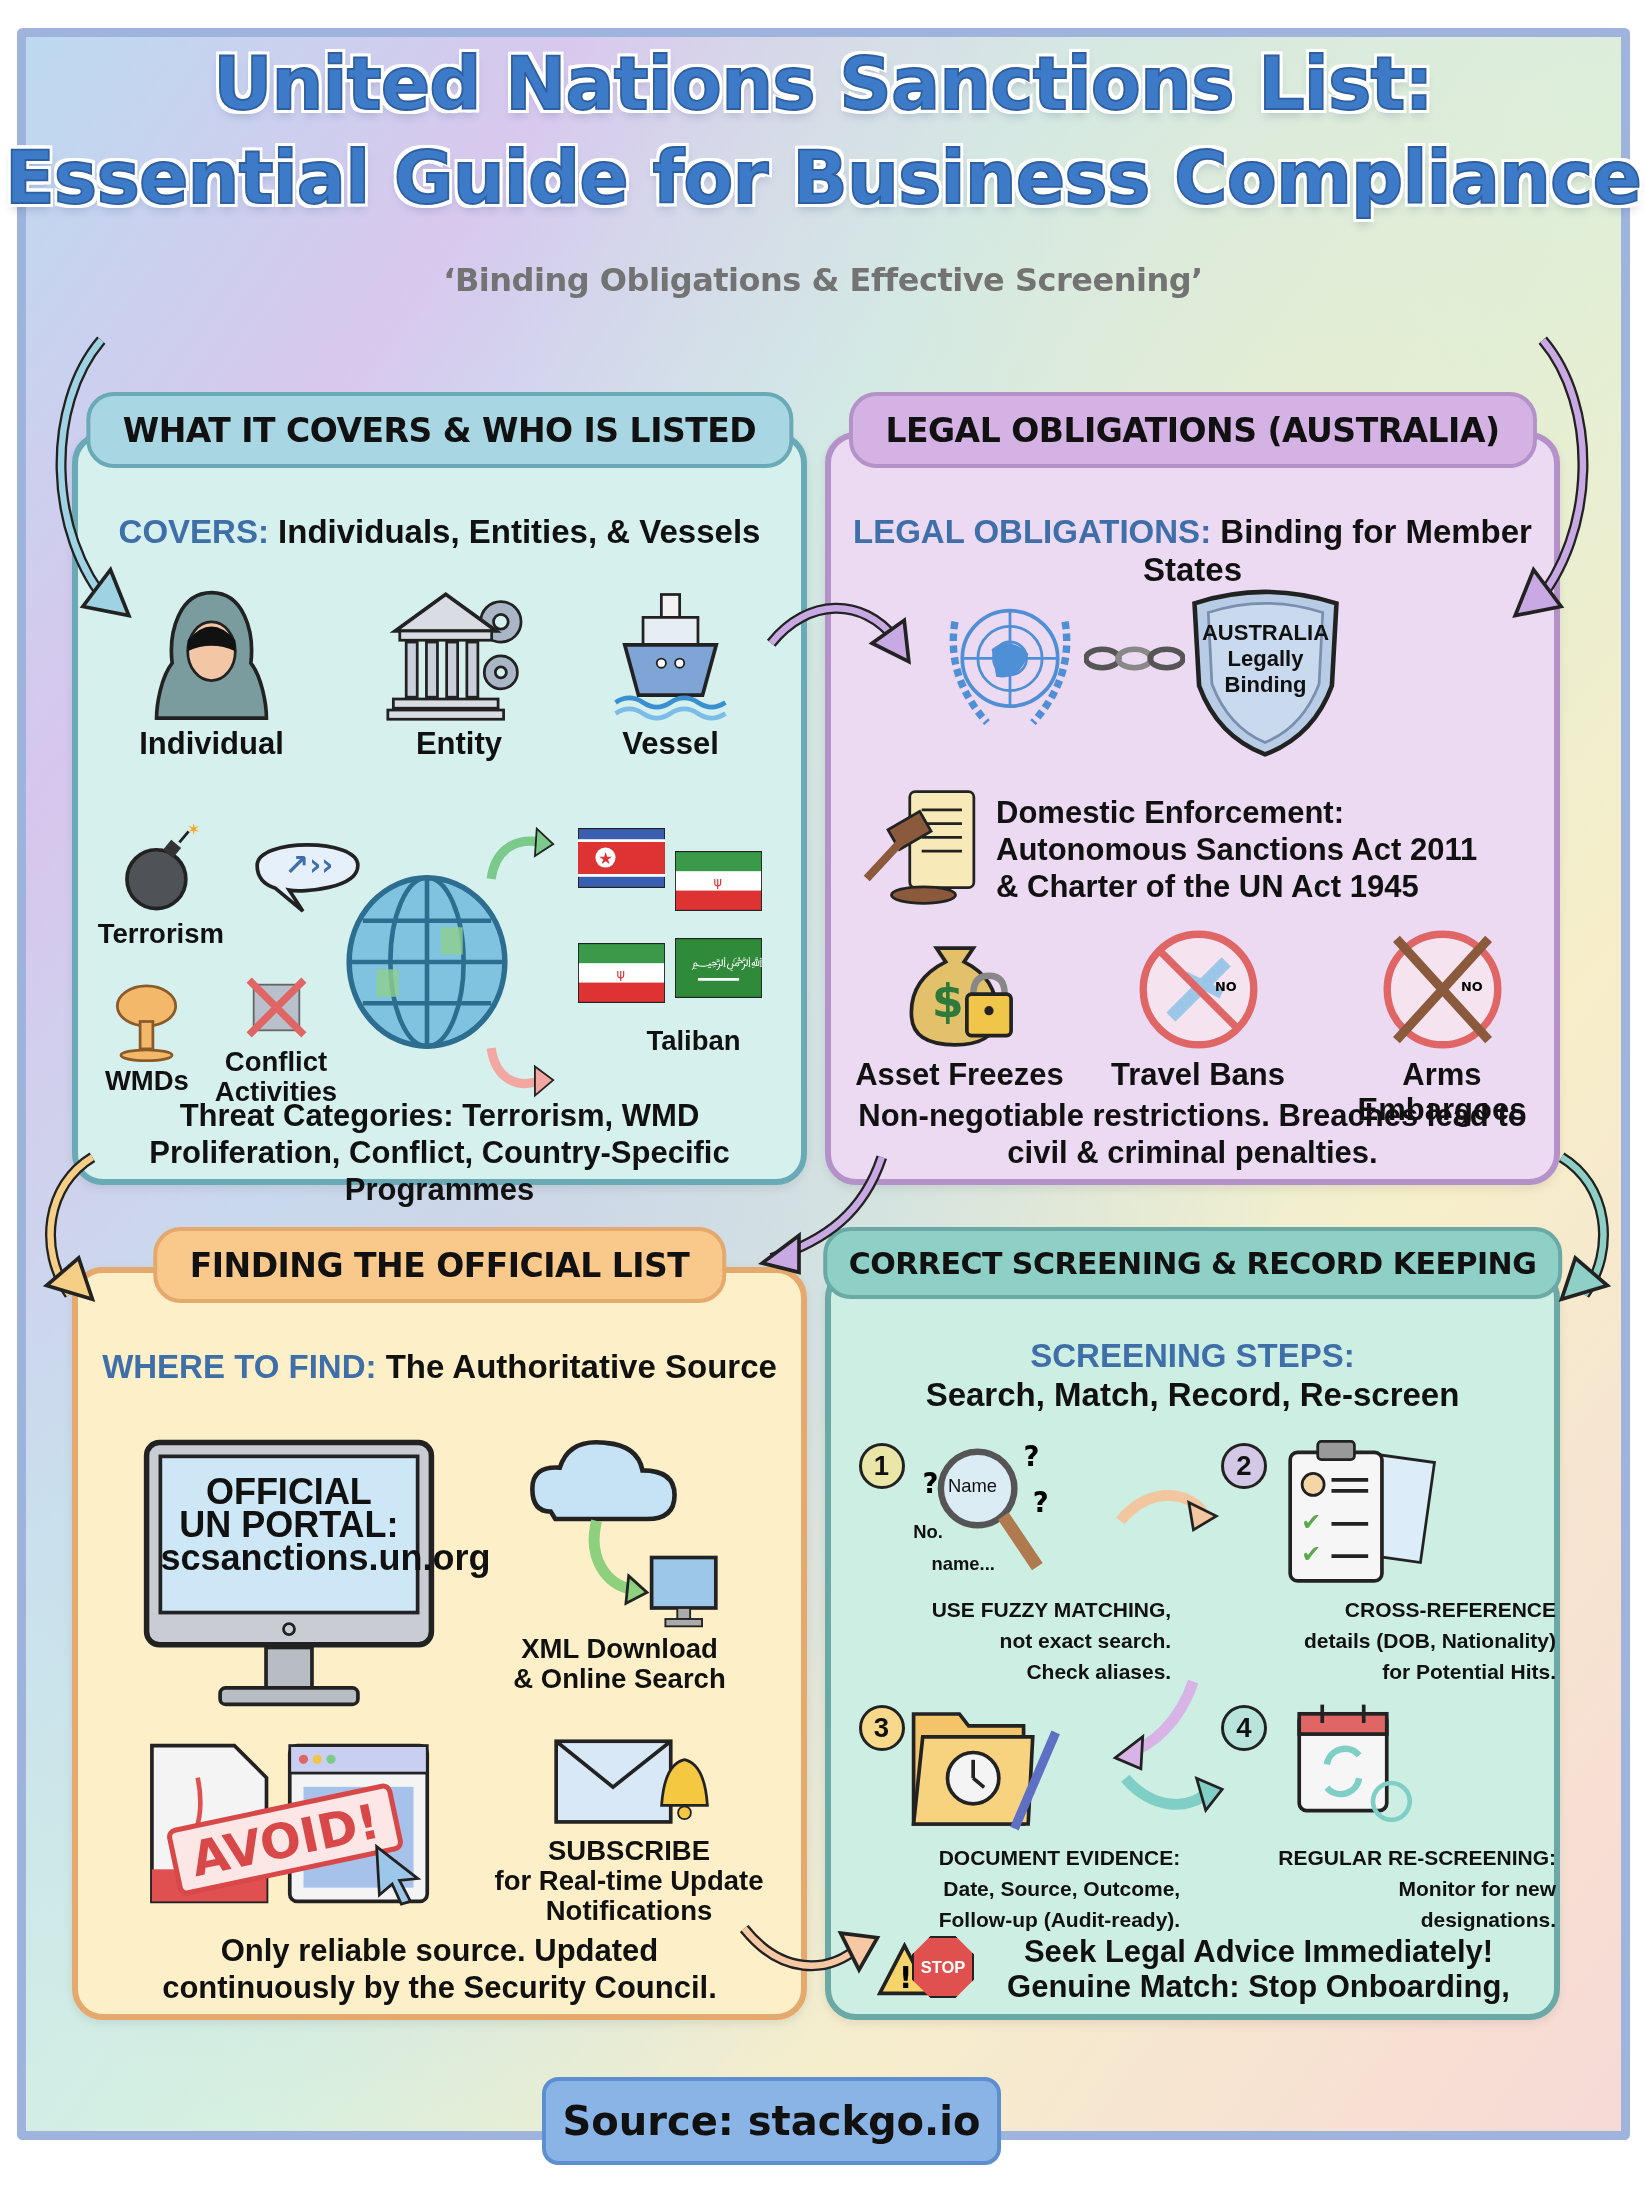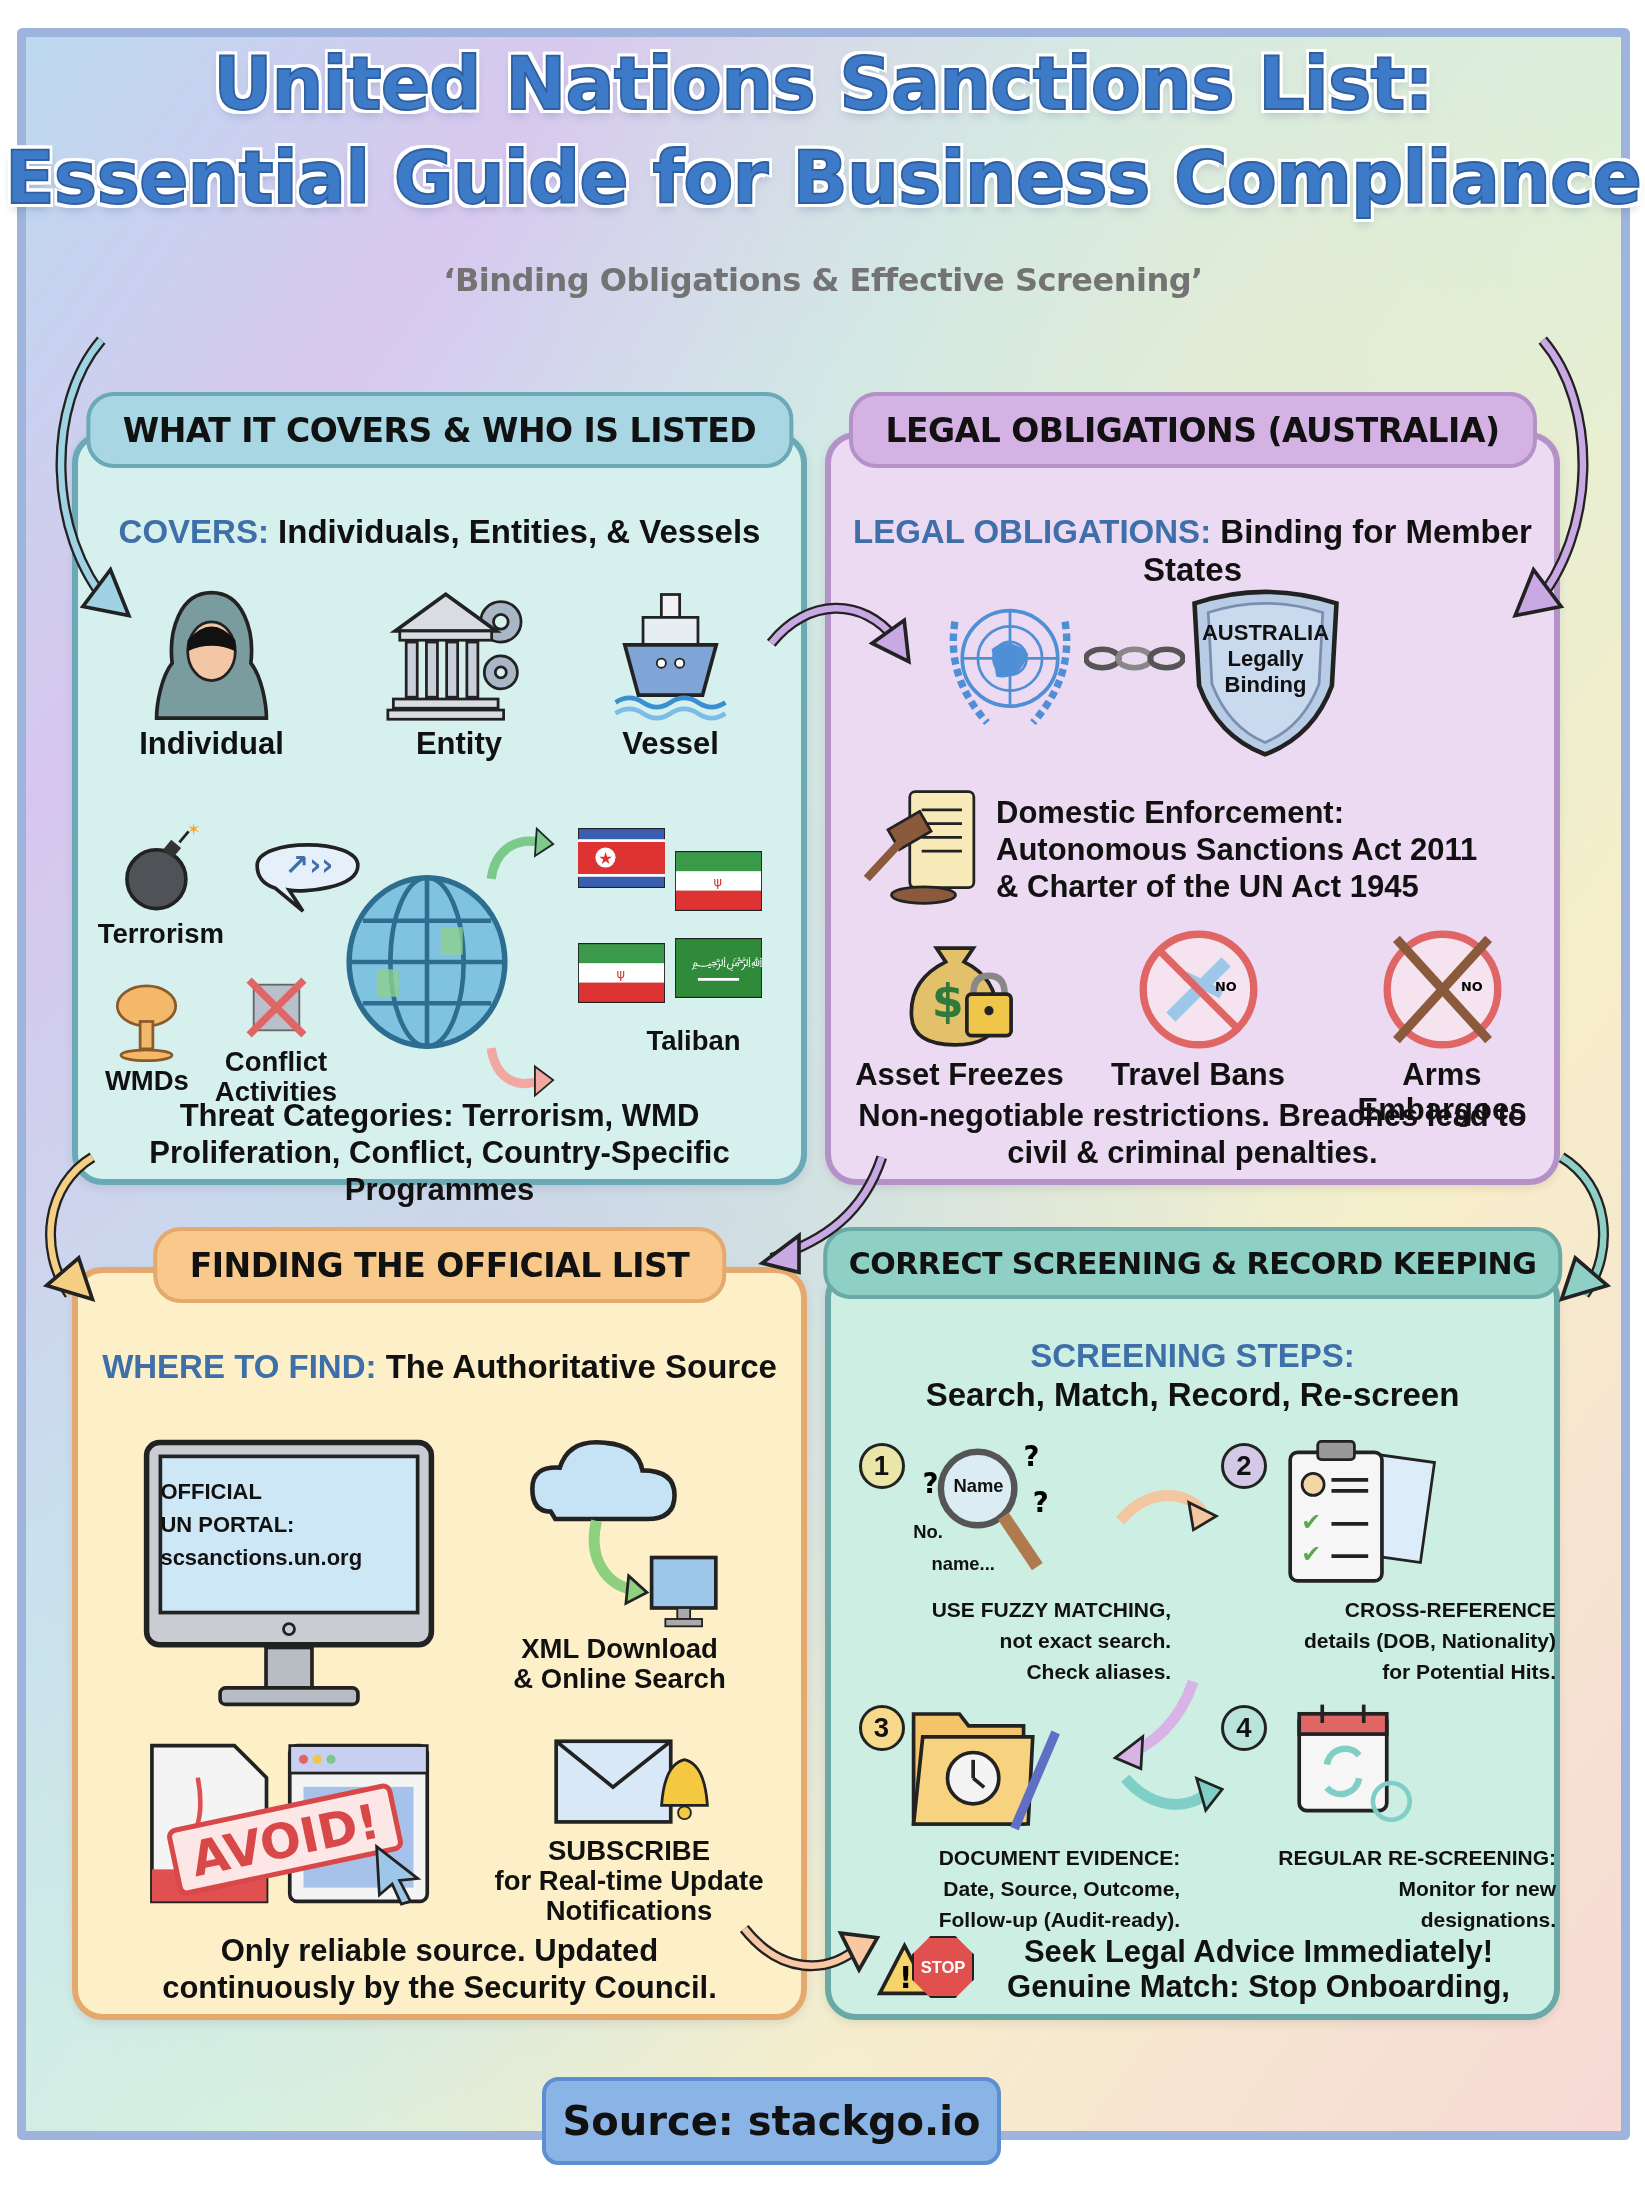--- a/index.html
+++ b/index.html
@@ -339,21 +339,21 @@
   </div>
 
   <div style="position:absolute;left:64px;top:165px;width:294px;height:294px">
     <svg width="294" height="294" viewBox="0 0 320 320" style="position:absolute;left:0;top:0">
       <rect x="5" y="5" width="310" height="220" rx="14" fill="#c9ccd2" stroke="#222" stroke-width="6"></rect>
       <rect x="20" y="20" width="280" height="170" fill="#cde7f6" stroke="#222" stroke-width="4"></rect>
       <circle cx="160" cy="208" r="6" fill="none" stroke="#222" stroke-width="3"></circle>
       <rect x="135" y="228" width="50" height="45" fill="#b8bcc3" stroke="#222" stroke-width="4"></rect>
       <rect x="85" y="272" width="150" height="18" rx="6" fill="#b8bcc3" stroke="#222" stroke-width="4"></rect>
     </svg>
-    <div style="position:absolute;left:18.4px;top:37px;width:257px;font-family:'Liberation Sans',sans-serif;font-weight:bold;font-size:22px;line-height:33px;">
+    <div style="position:absolute;left:18.4px;top:37px;width:257px;text-align:center;font-family:'Liberation Sans',sans-serif;font-weight:bold;font-size:36px;line-height:33px;">
       <div>OFFICIAL</div>
       <div>UN PORTAL:</div>
       <div>scsanctions.un.org</div>
     </div>
   </div>
 
   <div class="icon-cell" style="left:404px;top:156px;width:275px">
     <svg width="211" height="202" viewBox="0 0 230 220">
       <path d="M40 90 Q 20 90 20 65 Q 20 40 50 42 Q 60 10 100 15 Q 135 18 140 45 Q 175 45 175 72 Q 175 98 145 98 L 45 98 Z" fill="#c6e3f5" stroke="#222" stroke-width="5"></path>
       <path d="M90 100 C 80 140, 100 170, 130 175" stroke="#8fd07f" stroke-width="12" fill="none"></path>
@@ -408,21 +408,21 @@
 
   <div class="step-num" style="left:27.5px;top:170px;background:#eae6a8">1</div>
   <div style="position:absolute;left:73px;top:165px;width:184px;height:147px">
     <svg width="184" height="147" viewBox="0 0 200 160" style="position:absolute;left:0;top:0">
       <circle cx="80" cy="55" r="40" fill="#dcecf5" stroke="#555" stroke-width="7"></circle>
       <line x1="108" y1="85" x2="145" y2="140" stroke="#b07a4f" stroke-width="14"></line>
       <text x="20" y="60" font-size="30" font-weight="bold">?</text>
       <text x="130" y="30" font-size="30" font-weight="bold">?</text>
       <text x="140" y="80" font-size="30" font-weight="bold">?</text>
     </svg>
-    <div style="position:absolute;left:44px;top:37px;width:61px;text-align:center;font-family:'Liberation Sans',sans-serif;font-weight:bold;font-size:18.4px">Name</div>
+    <div style="position:absolute;left:44px;top:37px;width:61px;font-family:'Liberation Sans',sans-serif;font-weight:normal;font-size:18.4px">Name</div>
     <div style="position:absolute;left:9.2px;top:83px;font-family:'Liberation Sans',sans-serif;font-weight:bold;font-size:18.4px">No.</div>
     <div style="position:absolute;left:27.5px;top:115px;font-family:'Liberation Sans',sans-serif;font-weight:bold;font-size:18.4px">name...</div>
   </div>
   <div class="step-text" style="left:9.2px;top:321px;width:331px">
     <div>USE FUZZY MATCHING,</div>
     <div>not exact search.</div>
     <div>Check aliases.</div>
   </div>
 
   <svg style="position:absolute;left:280px;top:202px" width="110" height="64" viewBox="0 0 120 70">

